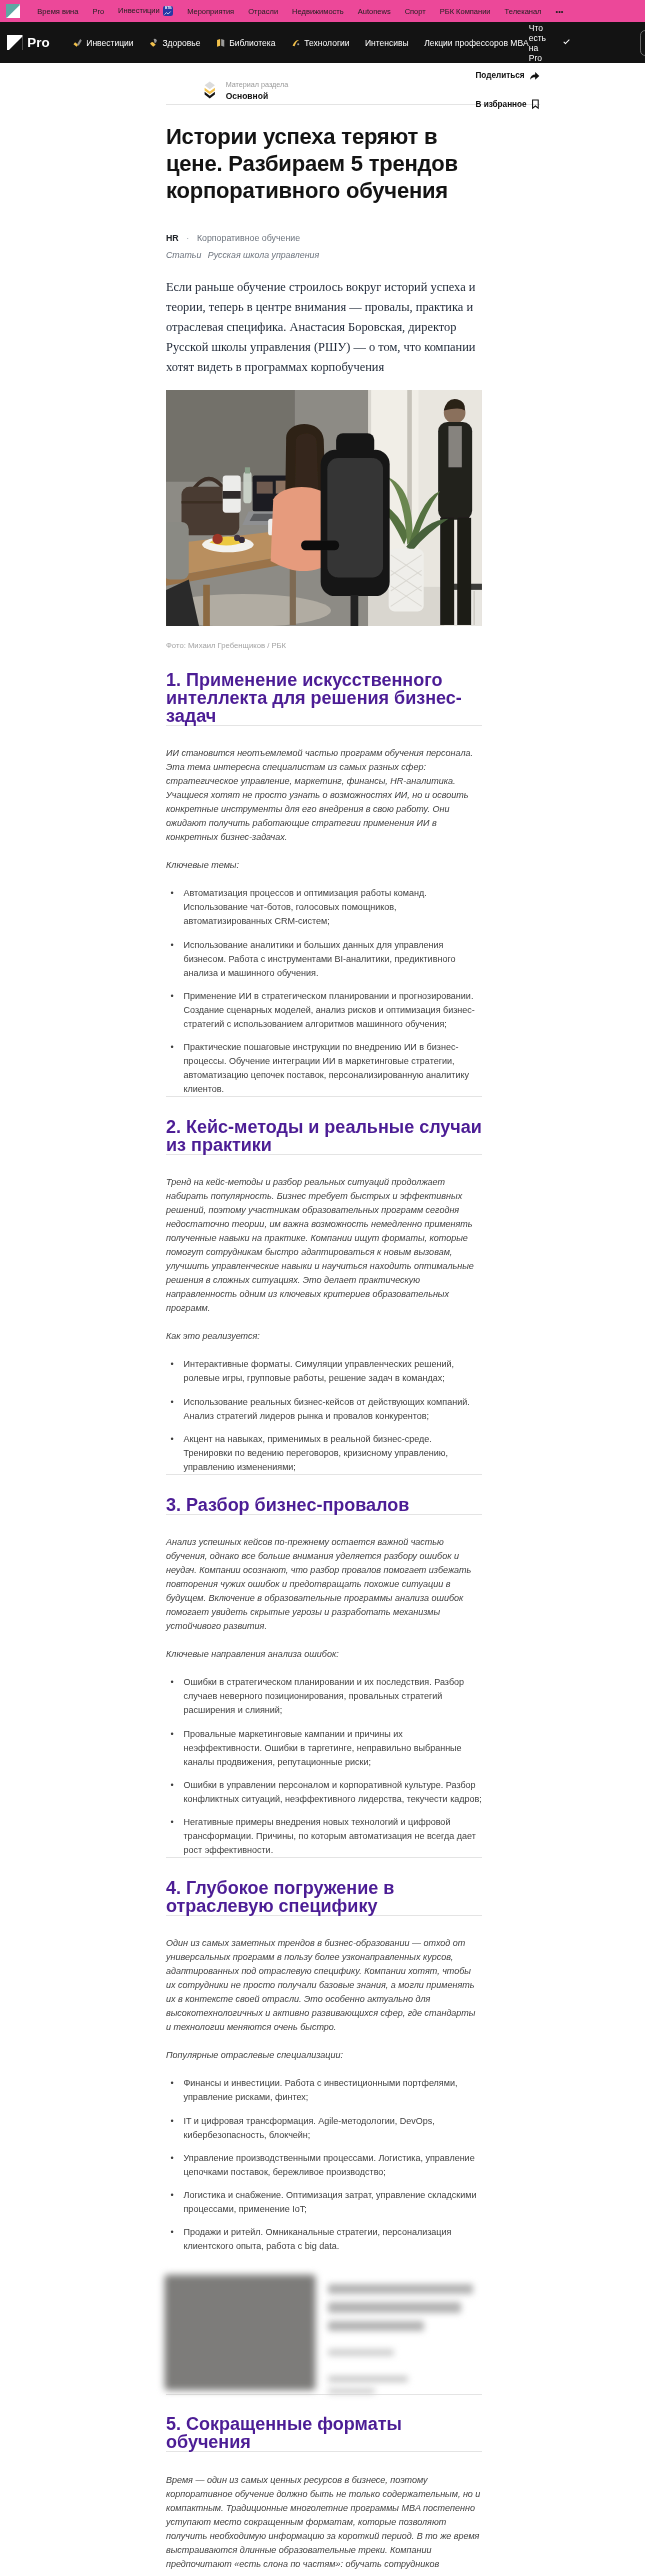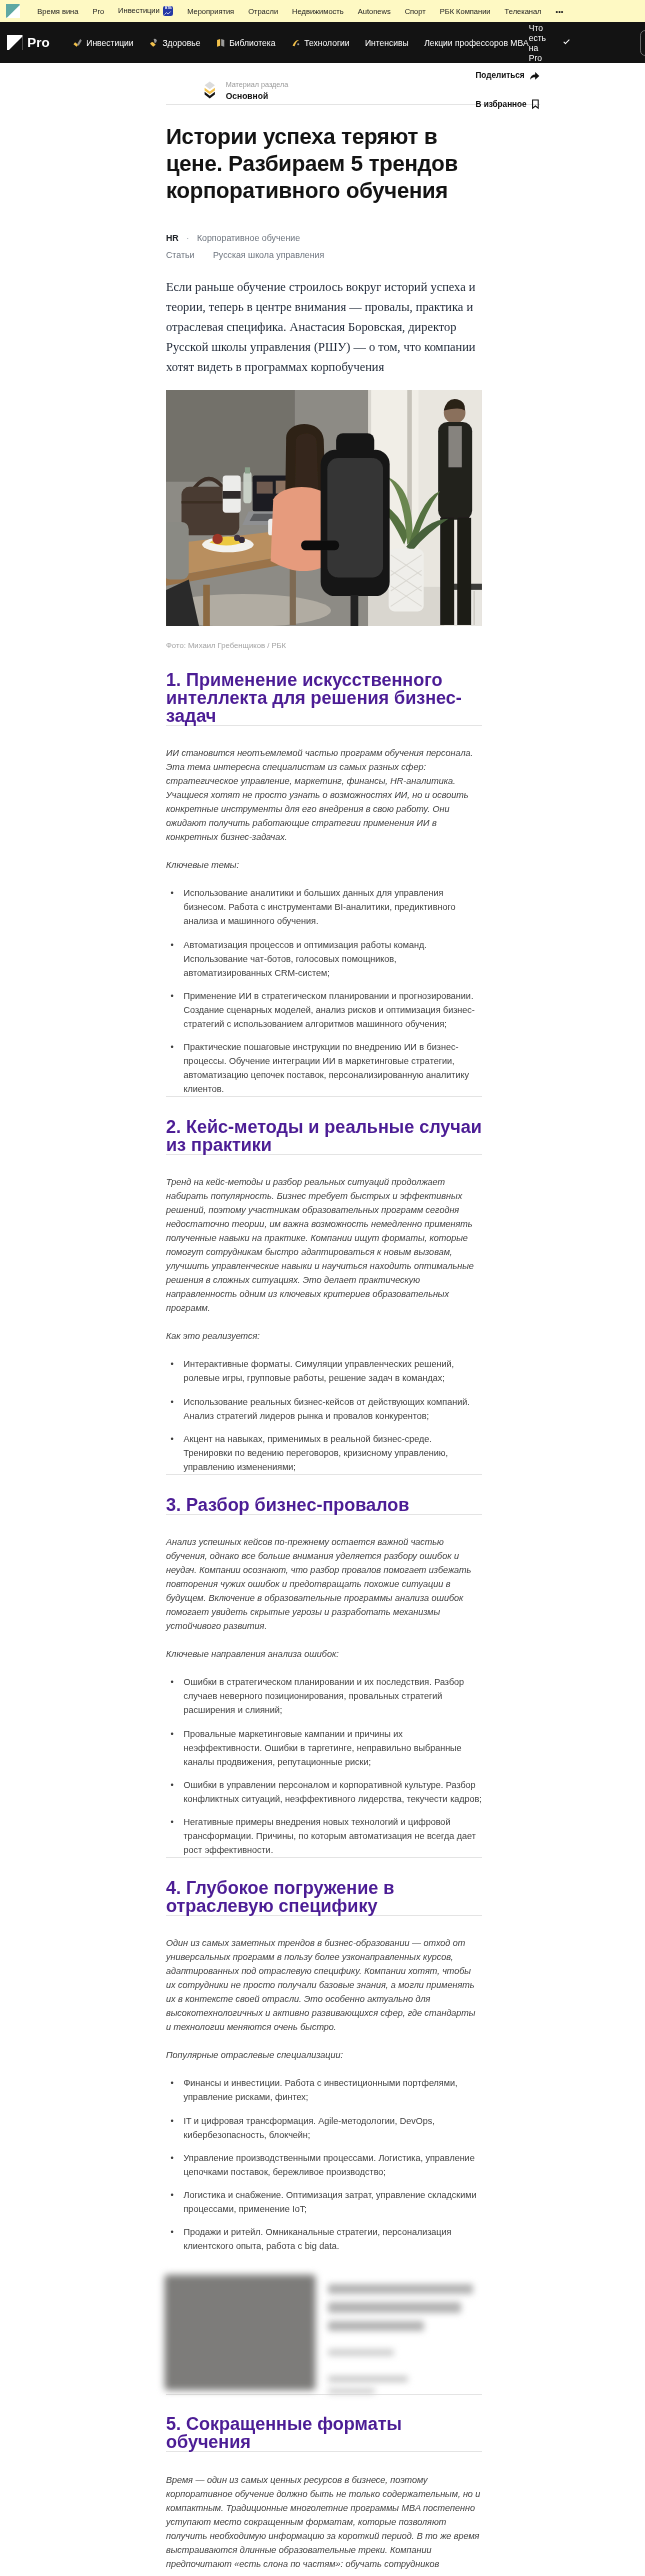--- a/index.html
+++ b/index.html
@@ -3,21 +3,21 @@
 <meta charset="utf-8">
 <style>
   html,body{margin:0;padding:0;}
   body{
     width:646px;min-height:3323px;background:#ffffff;position:relative;overflow:hidden;
     font-family:"Liberation Sans",sans-serif;color:#161616;
     -webkit-font-smoothing:antialiased;
   }
   
   .topbar{height:22px;display:flex;align-items:center;gap:14px;padding:0 0 0 6.2px;
-    font-size:7.5px;color:#1f1f1f;background:#fef9c3;}
+    font-size:7.5px;color:#1f1f1f;background:#ec4899;}
   .topbar .tb-item{white-space:nowrap;cursor:pointer;display:flex;align-items:center;gap:3.6px;}
   .rbc-logo{width:14px;height:14px;display:block;margin-right:3.1px;}
   .vtb-badge{width:9.8px;height:9.8px;border-radius:2.1px;background:#2438a5;display:inline-flex;
     flex-direction:column;align-items:center;justify-content:center;color:#fff;
     font-size:3.3px;font-weight:700;line-height:1;}
   .vtb-badge svg{display:block;}
   
   .probar{background:#131313;height:41px;display:flex;align-items:center;color:#fff;
     padding:0 0 0 7.2px;position:relative;}
   .pro-logo{display:flex;align-items:center;gap:4.6px;margin-right:23px;}
@@ -43,21 +43,21 @@
   hr.rule{border:none;border-top:0.5px solid #e4e4e4;margin:0;}
   .head-rule{margin-top:1px;}
   
   .col{margin-left:166px;width:316px;}
   .title{margin:17.5px 0 0;font-size:22px;line-height:27px;font-weight:800;
     letter-spacing:-0.2px;color:#141414;}
   .tags{margin-top:26px;font-size:8.8px;line-height:17.5px;color:#6e757f;}
   .tags .t-strong{color:#23262b;font-weight:700;}
   .tags .t-sep{margin:0 5.2px;color:#9aa0a8;}
   .tag-link{cursor:pointer;}
-  .tags .row2 .tag-link{margin-right:16px;}
+  .tags .row2 .tag-link{margin-right:4px;font-style:italic;}
   .lead{margin-top:12.4px;font-family:"Liberation Serif",serif;font-size:12.4px;
     line-height:20px;color:#1e2736;}
   .photo{margin-top:9.3px;width:316px;height:236px;overflow:hidden;background:#8d8b85;}
   .photo svg{display:block;}
   .caption{margin-top:15.5px;font-size:7.7px;color:#a3a3a3;}
   h2.sec-h{margin:20.6px 0 0;font-size:18px;line-height:18px;font-weight:800;color:#4c1d95;}
   .post-head{margin:10.3px 0 0;}
   .sec-body{margin-top:20.6px;font-size:9px;line-height:14px;color:#3f3f3f;}
   .sec-body p{margin:0;font-style:italic;}
   .sec-body .list-label{margin-top:14px;}
@@ -343,22 +343,22 @@
     </svg>
   </div>
   <div class="caption">Фото: Михаил Гребенщиков / РБК</div>
 
   <h2 class="sec-h">1. Применение искусственного интеллекта для решения бизнес-задач</h2>
   <hr class="rule post-head">
   <div class="sec-body">
     <p>ИИ становится неотъемлемой частью программ обучения персонала. Эта тема интересна специалистам из самых разных сфер: стратегическое управление, маркетинг, финансы, HR-аналитика. Учащиеся хотят не просто узнать о возможностях ИИ, но и освоить конкретные инструменты для его внедрения в свою работу. Они ожидают получить работающие стратегии применения ИИ в конкретных бизнес-задачах.</p>
     <p class="list-label">Ключевые темы:</p>
     <ul>
+      <li><span>Автоматизация процессов и оптимизация работы команд. Использование чат-ботов, голосовых помощников, автоматизированных CRM-систем;</span></li>
       <li><span>Использование аналитики и больших данных для управления бизнесом. Работа с инструментами BI-аналитики, предиктивного анализа и машинного обучения.</span></li>
-      <li><span>Автоматизация процессов и оптимизация работы команд. Использование чат-ботов, голосовых помощников, автоматизированных CRM-систем;</span></li>
       <li><span>Применение ИИ в стратегическом планировании и прогнозировании. Создание сценарных моделей, анализ рисков и оптимизация бизнес-стратегий с использованием алгоритмов машинного обучения;</span></li>
       <li><span>Практические пошаговые инструкции по внедрению ИИ в бизнес-процессы. Обучение интеграции ИИ в маркетинговые стратегии, автоматизацию цепочек поставок, персонализированную аналитику клиентов.</span></li>
     </ul>
   </div>
   <hr class="rule post-body">
 
   <h2 class="sec-h">2. Кейс-методы и реальные случаи из практики</h2>
   <hr class="rule post-head">
   <div class="sec-body">
     <p>Тренд на кейс-методы и разбор реальных ситуаций продолжает набирать популярность. Бизнес требует быстрых и эффективных решений, поэтому участникам образовательных программ сегодня недостаточно теории, им важна возможность немедленно применять полученные навыки на практике. Компании ищут форматы, которые помогут сотрудникам быстро адаптироваться к новым вызовам, улучшить управленческие навыки и научиться находить оптимальные решения в сложных ситуациях. Это делает практическую направленность одним из ключевых критериев образовательных программ.</p>

